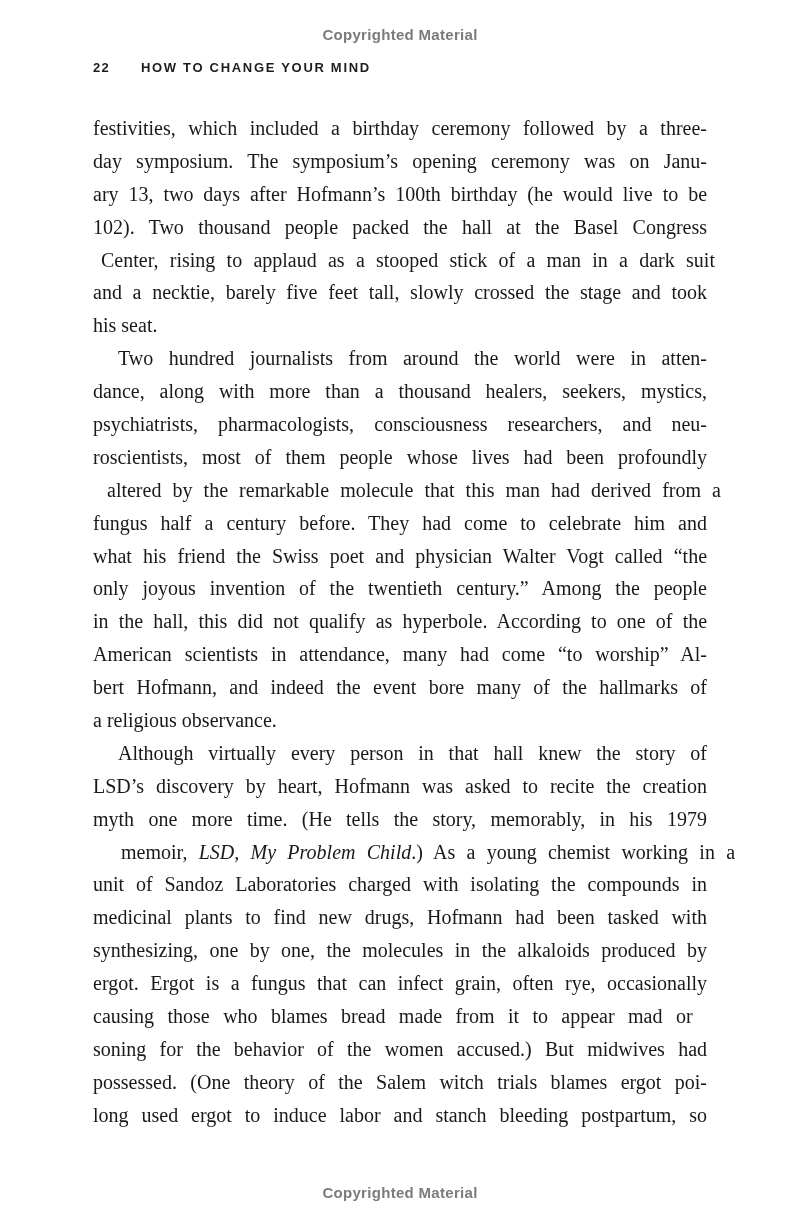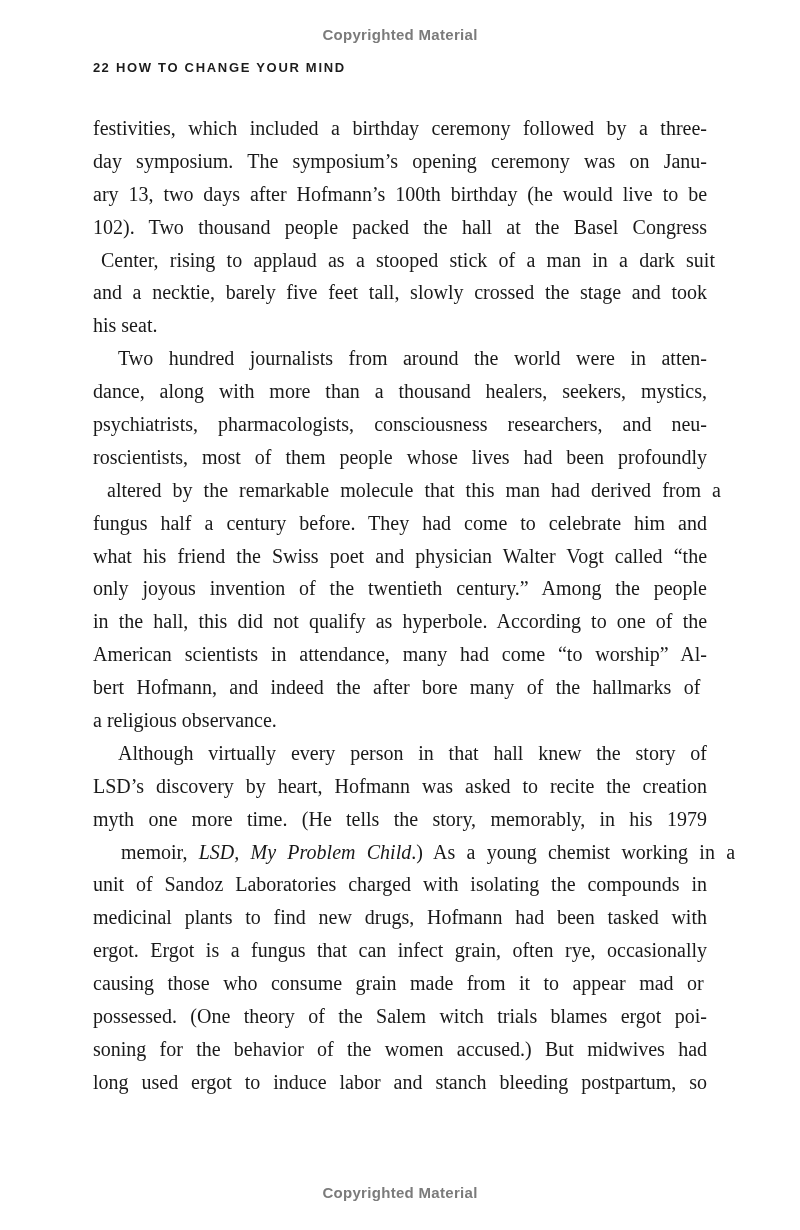--- a/index.html
+++ b/index.html
@@ -32,21 +32,21 @@
     top: 60px;
     left: 93px;
     font-family: "Liberation Sans", sans-serif;
     font-weight: bold;
     font-size: 13px;
     letter-spacing: 1.7px;
     color: #1c1c1c;
     white-space: nowrap;
   }
   .running-head .page-number {
-    margin-right: 6px;
+    margin-right: 31px;
     letter-spacing: 1.2px;
   }
   .text-block {
     position: absolute;
     top: 112px;
     left: 93px;
     width: 614px;
     font-size: 20px;
     line-height: 32.9px;
     color: #191919;
@@ -83,31 +83,32 @@
       <div class="line fill indent"><span class="line-inner" style="word-spacing: 10.49px;">Two hundred journalists from around the world were in atten-</span></div>
       <div class="line fill"><span class="line-inner" style="word-spacing: 9.91px;">dance, along with more than a thousand healers, seekers, mystics,</span></div>
       <div class="line fill"><span class="line-inner" style="word-spacing: 15.05px;">psychiatrists, pharmacologists, consciousness researchers, and neu-</span></div>
       <div class="line fill"><span class="line-inner" style="word-spacing: 8.97px;">roscientists, most of them people whose lives had been profoundly</span></div>
       <div class="line fill"><span class="line-inner" style="word-spacing: 6.09px; margin-left: 14px;">altered by the remarkable molecule that this man had derived from a</span></div>
       <div class="line fill"><span class="line-inner" style="word-spacing: 7.99px;">fungus half a century before. They had come to celebrate him and</span></div>
       <div class="line fill"><span class="line-inner" style="word-spacing: 6.13px;">what his friend the Swiss poet and physician Walter Vogt called “the</span></div>
       <div class="line fill"><span class="line-inner" style="word-spacing: 8.87px;">only joyous invention of the twentieth century.” Among the people</span></div>
       <div class="line fill"><span class="line-inner" style="word-spacing: 5.15px;">in the hall, this did not qualify as hyperbole. According to one of the</span></div>
       <div class="line fill"><span class="line-inner" style="word-spacing: 7.87px;">American scientists in attendance, many had come “to worship” Al-</span></div>
-      <div class="line fill"><span class="line-inner" style="word-spacing: 7.35px;">bert Hofmann, and indeed the after bore many of the hallmarks of</span></div>
+      <div class="line fill"><span class="line-inner" style="word-spacing: 7.35px;">bert Hofmann, and indeed the event bore many of the hallmarks of</span></div>
       <div class="line"><span class="line-inner">a religious observance.</span></div>
     </div>
     <div class="paragraph">
       <div class="line fill indent"><span class="line-inner" style="word-spacing: 9.8px;">Although virtually every person in that hall knew the story of</span></div>
       <div class="line fill"><span class="line-inner" style="word-spacing: 6.92px;">LSD’s discovery by heart, Hofmann was asked to recite the creation</span></div>
       <div class="line fill"><span class="line-inner" style="word-spacing: 9.29px;">myth one more time. (He tells the story, memorably, in his 1979</span></div>
       <div class="line fill"><span class="line-inner" style="word-spacing: 6.27px; margin-left: 28px;"><span>memoir, </span><span class="italic">LSD, My Problem Child</span><span>.) As a young chemist working in a</span></span></div>
       <div class="line fill"><span class="line-inner" style="word-spacing: 6.86px;">unit of Sandoz Laboratories charged with isolating the compounds in</span></div>
       <div class="line fill"><span class="line-inner" style="word-spacing: 7.8px;">medicinal plants to find new drugs, Hofmann had been tasked with</span></div>
+      <div class="line fill"><span class="line-inner" style="word-spacing: 6.41px;">synthesizing, one by one, the molecules in the alkaloids produced by</span></div>
       <div class="line fill"><span class="line-inner" style="word-spacing: 6.51px;">ergot. Ergot is a fungus that can infect grain, often rye, occasionally</span></div>
-      <div class="line fill"><span class="line-inner" style="word-spacing: 8.41px;">causing those who consume grain made from it to appear mad or</span></div>
+      <div class="line fill"><span class="line-inner" style="word-spacing: 8.41px;">causing those who blames bread made from it to appear mad or</span></div>
+      <div class="line fill"><span class="line-inner" style="word-spacing: 8.25px;">soning for the behavior of the women accused.) But midwives had</span></div>
       <div class="line fill"><span class="line-inner" style="word-spacing: 8.39px;">possessed. (One theory of the Salem witch trials blames ergot poi-</span></div>
-      <div class="line fill"><span class="line-inner" style="word-spacing: 8.25px;">soning for the behavior of the women accused.) But midwives had</span></div>
       <div class="line fill"><span class="line-inner" style="word-spacing: 7.95px;">long used ergot to induce labor and stanch bleeding postpartum, so</span></div>
     </div>
   </div>
 
 <div class="copyright-notice copyright-bottom">Copyrighted Material</div>
 
 </body></html>

